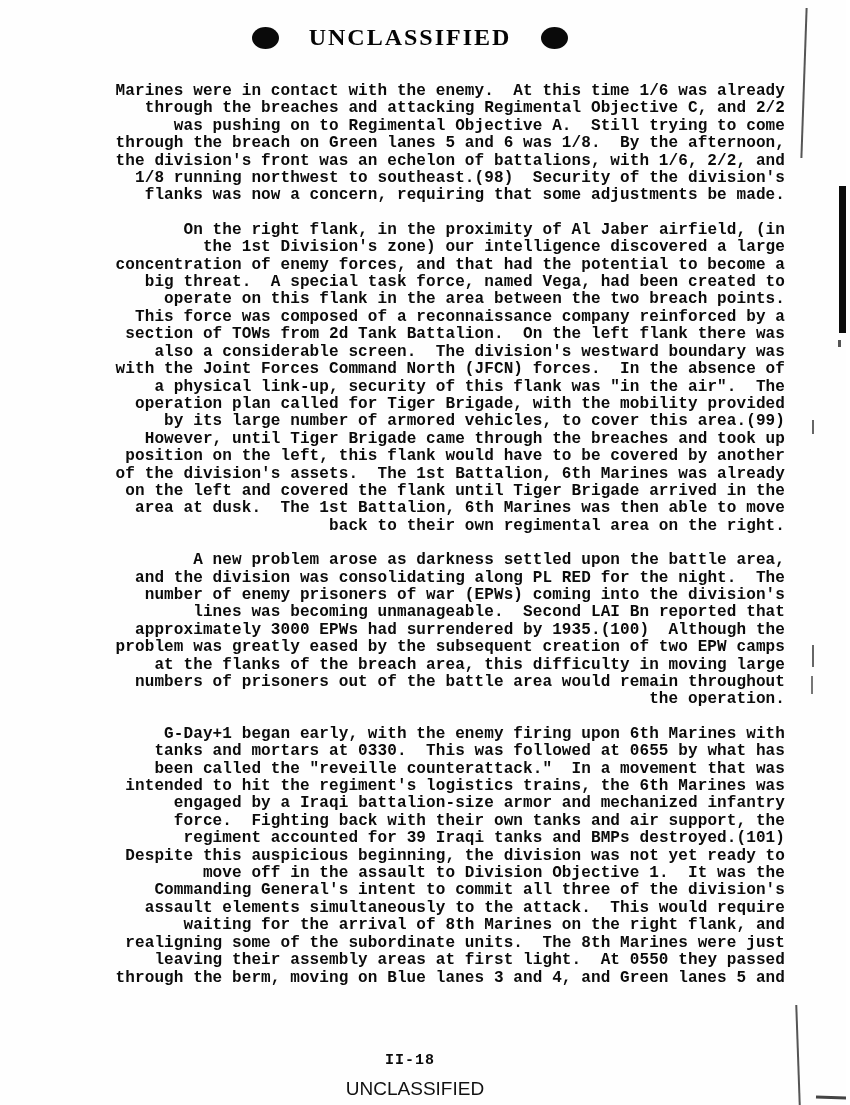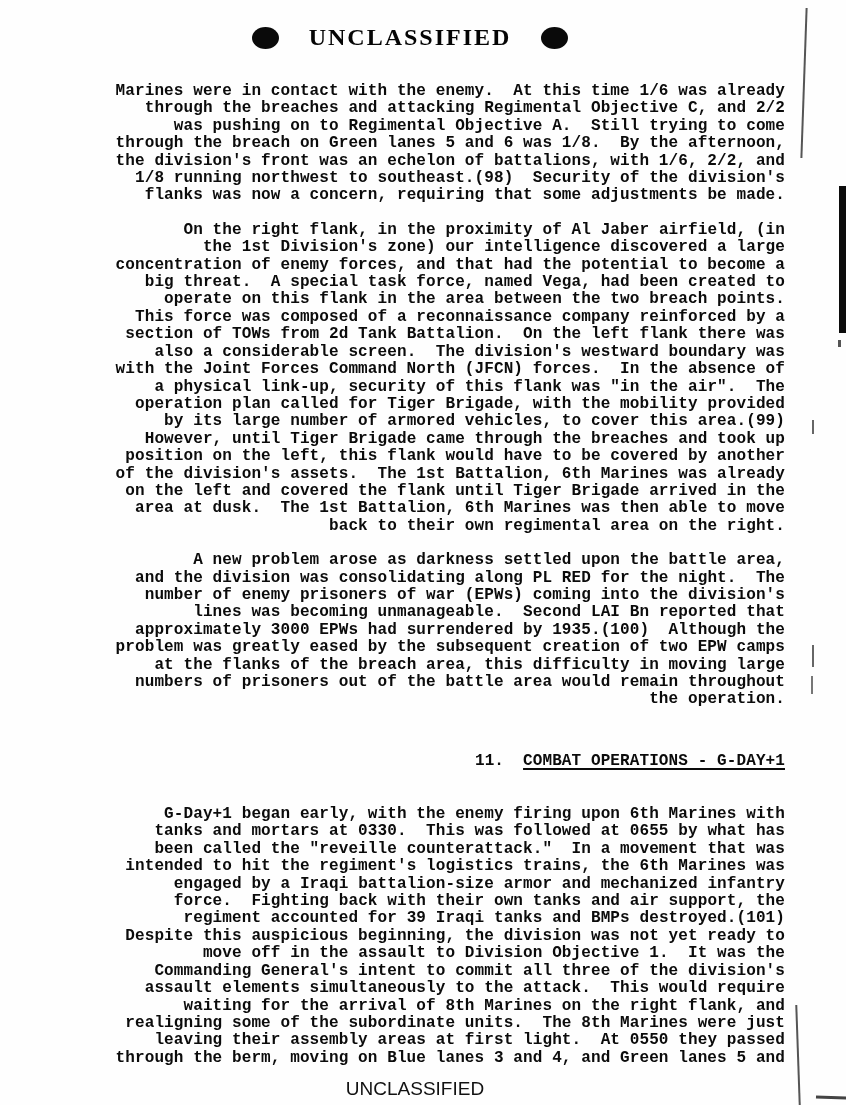--- a/index.html
+++ b/index.html
@@ -132,40 +132,38 @@
 back to their own regimental area on the right.</pre>
     <pre class="para">     A new problem arose as darkness settled upon the battle area,
 and the division was consolidating along PL RED for the night.  The
 number of enemy prisoners of war (EPWs) coming into the division's
 lines was becoming unmanageable.  Second LAI Bn reported that
 approximately 3000 EPWs had surrendered by 1935.(100)  Although the
 problem was greatly eased by the subsequent creation of two EPW camps
 at the flanks of the breach area, this difficulty in moving large
 numbers of prisoners out of the battle area would remain throughout
 the operation.</pre>
-    <div class="heading">
-      <span class="num">11.</span><span class="title">COMBAT OPERATIONS - G-DAY+1</span>
-    </div>
     <pre class="para">     G-Day+1 began early, with the enemy firing upon 6th Marines with
 tanks and mortars at 0330.  This was followed at 0655 by what has
 been called the "reveille counterattack."  In a movement that was
 intended to hit the regiment's logistics trains, the 6th Marines was
 engaged by a Iraqi battalion-size armor and mechanized infantry
 force.  Fighting back with their own tanks and air support, the
 regiment accounted for 39 Iraqi tanks and BMPs destroyed.(101)
 Despite this auspicious beginning, the division was not yet ready to
 move off in the assault to Division Objective 1.  It was the
 Commanding General's intent to commit all three of the division's
 assault elements simultaneously to the attack.  This would require
 waiting for the arrival of 8th Marines on the right flank, and
 realigning some of the subordinate units.  The 8th Marines were just
 leaving their assembly areas at first light.  At 0550 they passed
 through the berm, moving on Blue lanes 3 and 4, and Green lanes 5 and</pre>
   </div>
 
+  <div class="page-number">II-18</div>
   <div class="footer-classification">UNCLASSIFIED</div>
 
   <div class="artifact edge-bar"></div>
   <div class="artifact edge-curve-top"></div>
   <div class="artifact edge-curve-bottom"></div>
   <div class="artifact tick-1"></div>
   <div class="artifact tick-2"></div>
   <div class="artifact tick-3"></div>
   <div class="artifact tick-4"></div>
   <div class="artifact bottom-dash"></div>

